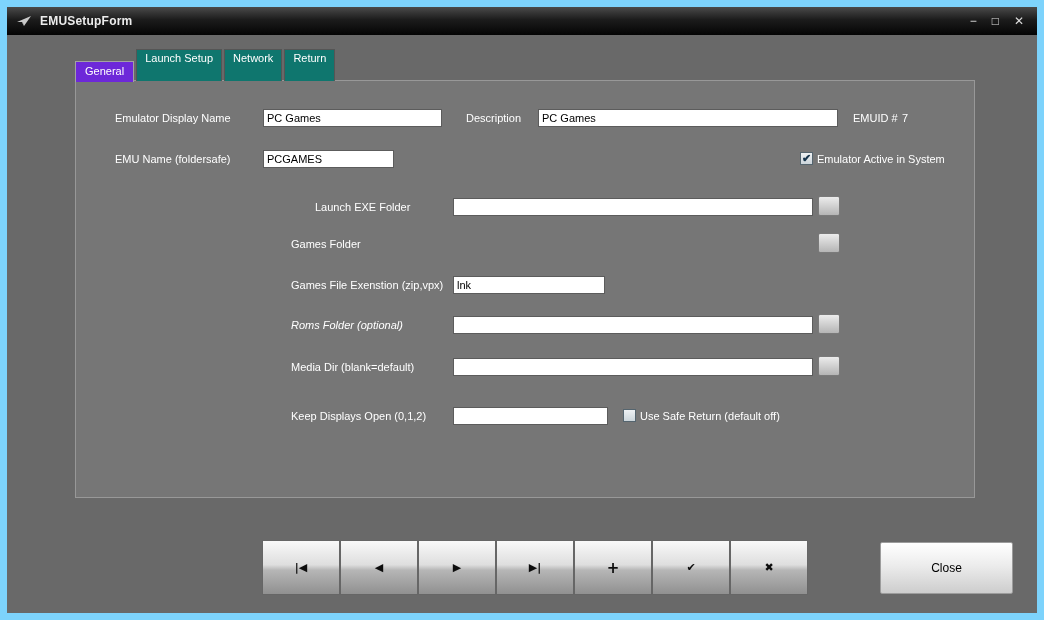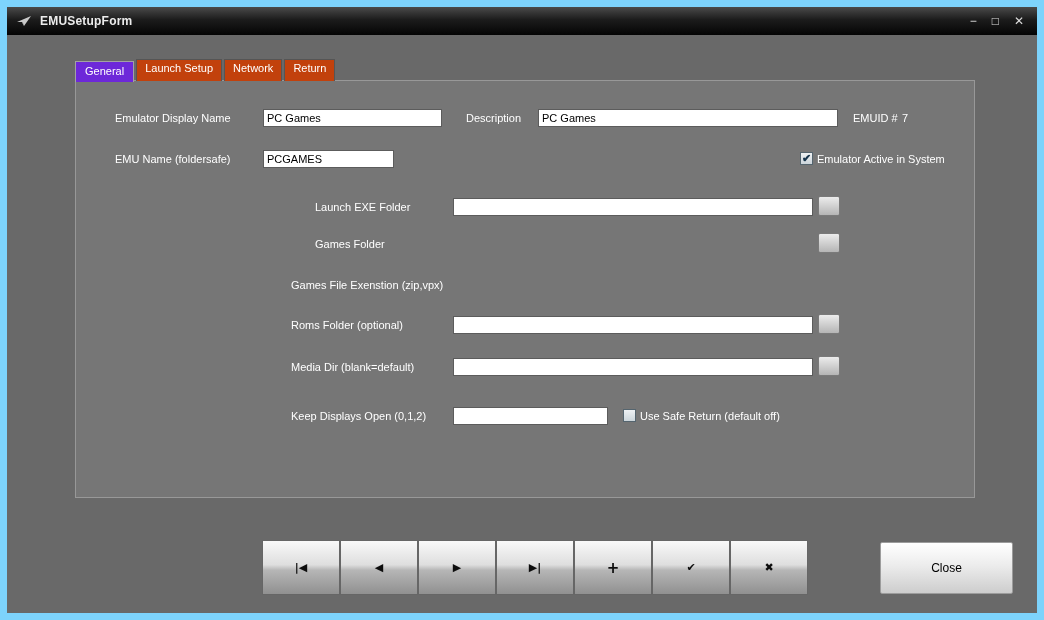--- a/index.html
+++ b/index.html
@@ -15,22 +15,22 @@
   }
   .title-icon{margin-left:9px;width:16px;height:16px;flex:0 0 auto;}
   .title-text{color:#ececec;font-size:12px;font-weight:bold;margin-left:8px;letter-spacing:.2px;}
   .win-controls{margin-left:auto;display:flex;gap:15px;margin-right:13px;color:#dedede;font-size:12px;}
   .win-controls span{cursor:default;line-height:12px;}
   .tabstrip{
     position:absolute;left:68px;top:54px;height:20px;
     display:flex;align-items:flex-end;font-size:11px;color:#fff;z-index:3;
   }
   .tab{
-    background:#c2410c;border:1px solid #555;border-bottom:none;
-    padding:2px 8px 7px;margin-right:2px;white-space:nowrap;
+    background:#0f766e;border:1px solid #555;border-bottom:none;
+    padding:2px 8px 17px;margin-right:2px;white-space:nowrap;
   }
   .tab.selected{
     background:#6d28d9;border:1px solid #a2a2a2;border-bottom:none;
     padding:3px 9px 5px;margin-bottom:-1px;
   }
   .tabpage{
     position:absolute;left:68px;top:73px;width:900px;height:418px;
     background:#767676;border:1px solid #989898;box-sizing:border-box;z-index:2;
   }
   .lbl{position:absolute;color:#fff;font-size:11px;white-space:nowrap;line-height:13px;}
@@ -104,26 +104,27 @@
     <input class="tb" style="left: 187px; top: 69px; width: 131px;" value="PCGAMES">
     <span class="cb" style="left:724px;top:71px;">
       <span>✔</span>
     </span>
     <span class="lbl" style="left:741px;top:72px;">Emulator Active in System</span>
 
     <span class="lbl" style="left:215px;top:120px;padding-left:24px;">Launch EXE Folder</span>
     <input class="tb" style="left: 377px; top: 117px; width: 360px;" value="">
     <button class="browse" style="left:742px;top:115px;"></button>
 
-    <span class="lbl" style="left:215px;top:157px;margin-left:24px;">Games Folder</span>
+    <span class="lbl" style="left:215px;top:157px;">Games Folder</span>
     <button class="browse" style="left:742px;top:152px;"></button>
 
     <span class="lbl" style="left:215px;top:198px;">Games File Exenstion (zip,vpx)</span>
+    <input class="tb" style="left: 377px; top: 195px; width: 152px;" value="lnk">
 
-    <span class="lbl" style="left:215px;top:238px;">Roms Folder (optional)</span>
+    <span class="lbl" style="left:215px;top:238px;font-style:italic;">Roms Folder (optional)</span>
     <input class="tb" style="left: 377px; top: 235px; width: 360px;" value="">
     <button class="browse" style="left:742px;top:233px;"></button>
 
     <span class="lbl" style="left:215px;top:280px;">Media Dir (blank=default)</span>
     <input class="tb" style="left: 377px; top: 277px; width: 360px;" value="">
     <button class="browse" style="left:742px;top:275px;"></button>
 
     <span class="lbl" style="left:215px;top:329px;">Keep Displays Open (0,1,2)</span>
     <input class="tb" style="left: 377px; top: 326px; width: 155px;" value="">
     <span class="cb" style="left:547px;top:328px;"></span>

